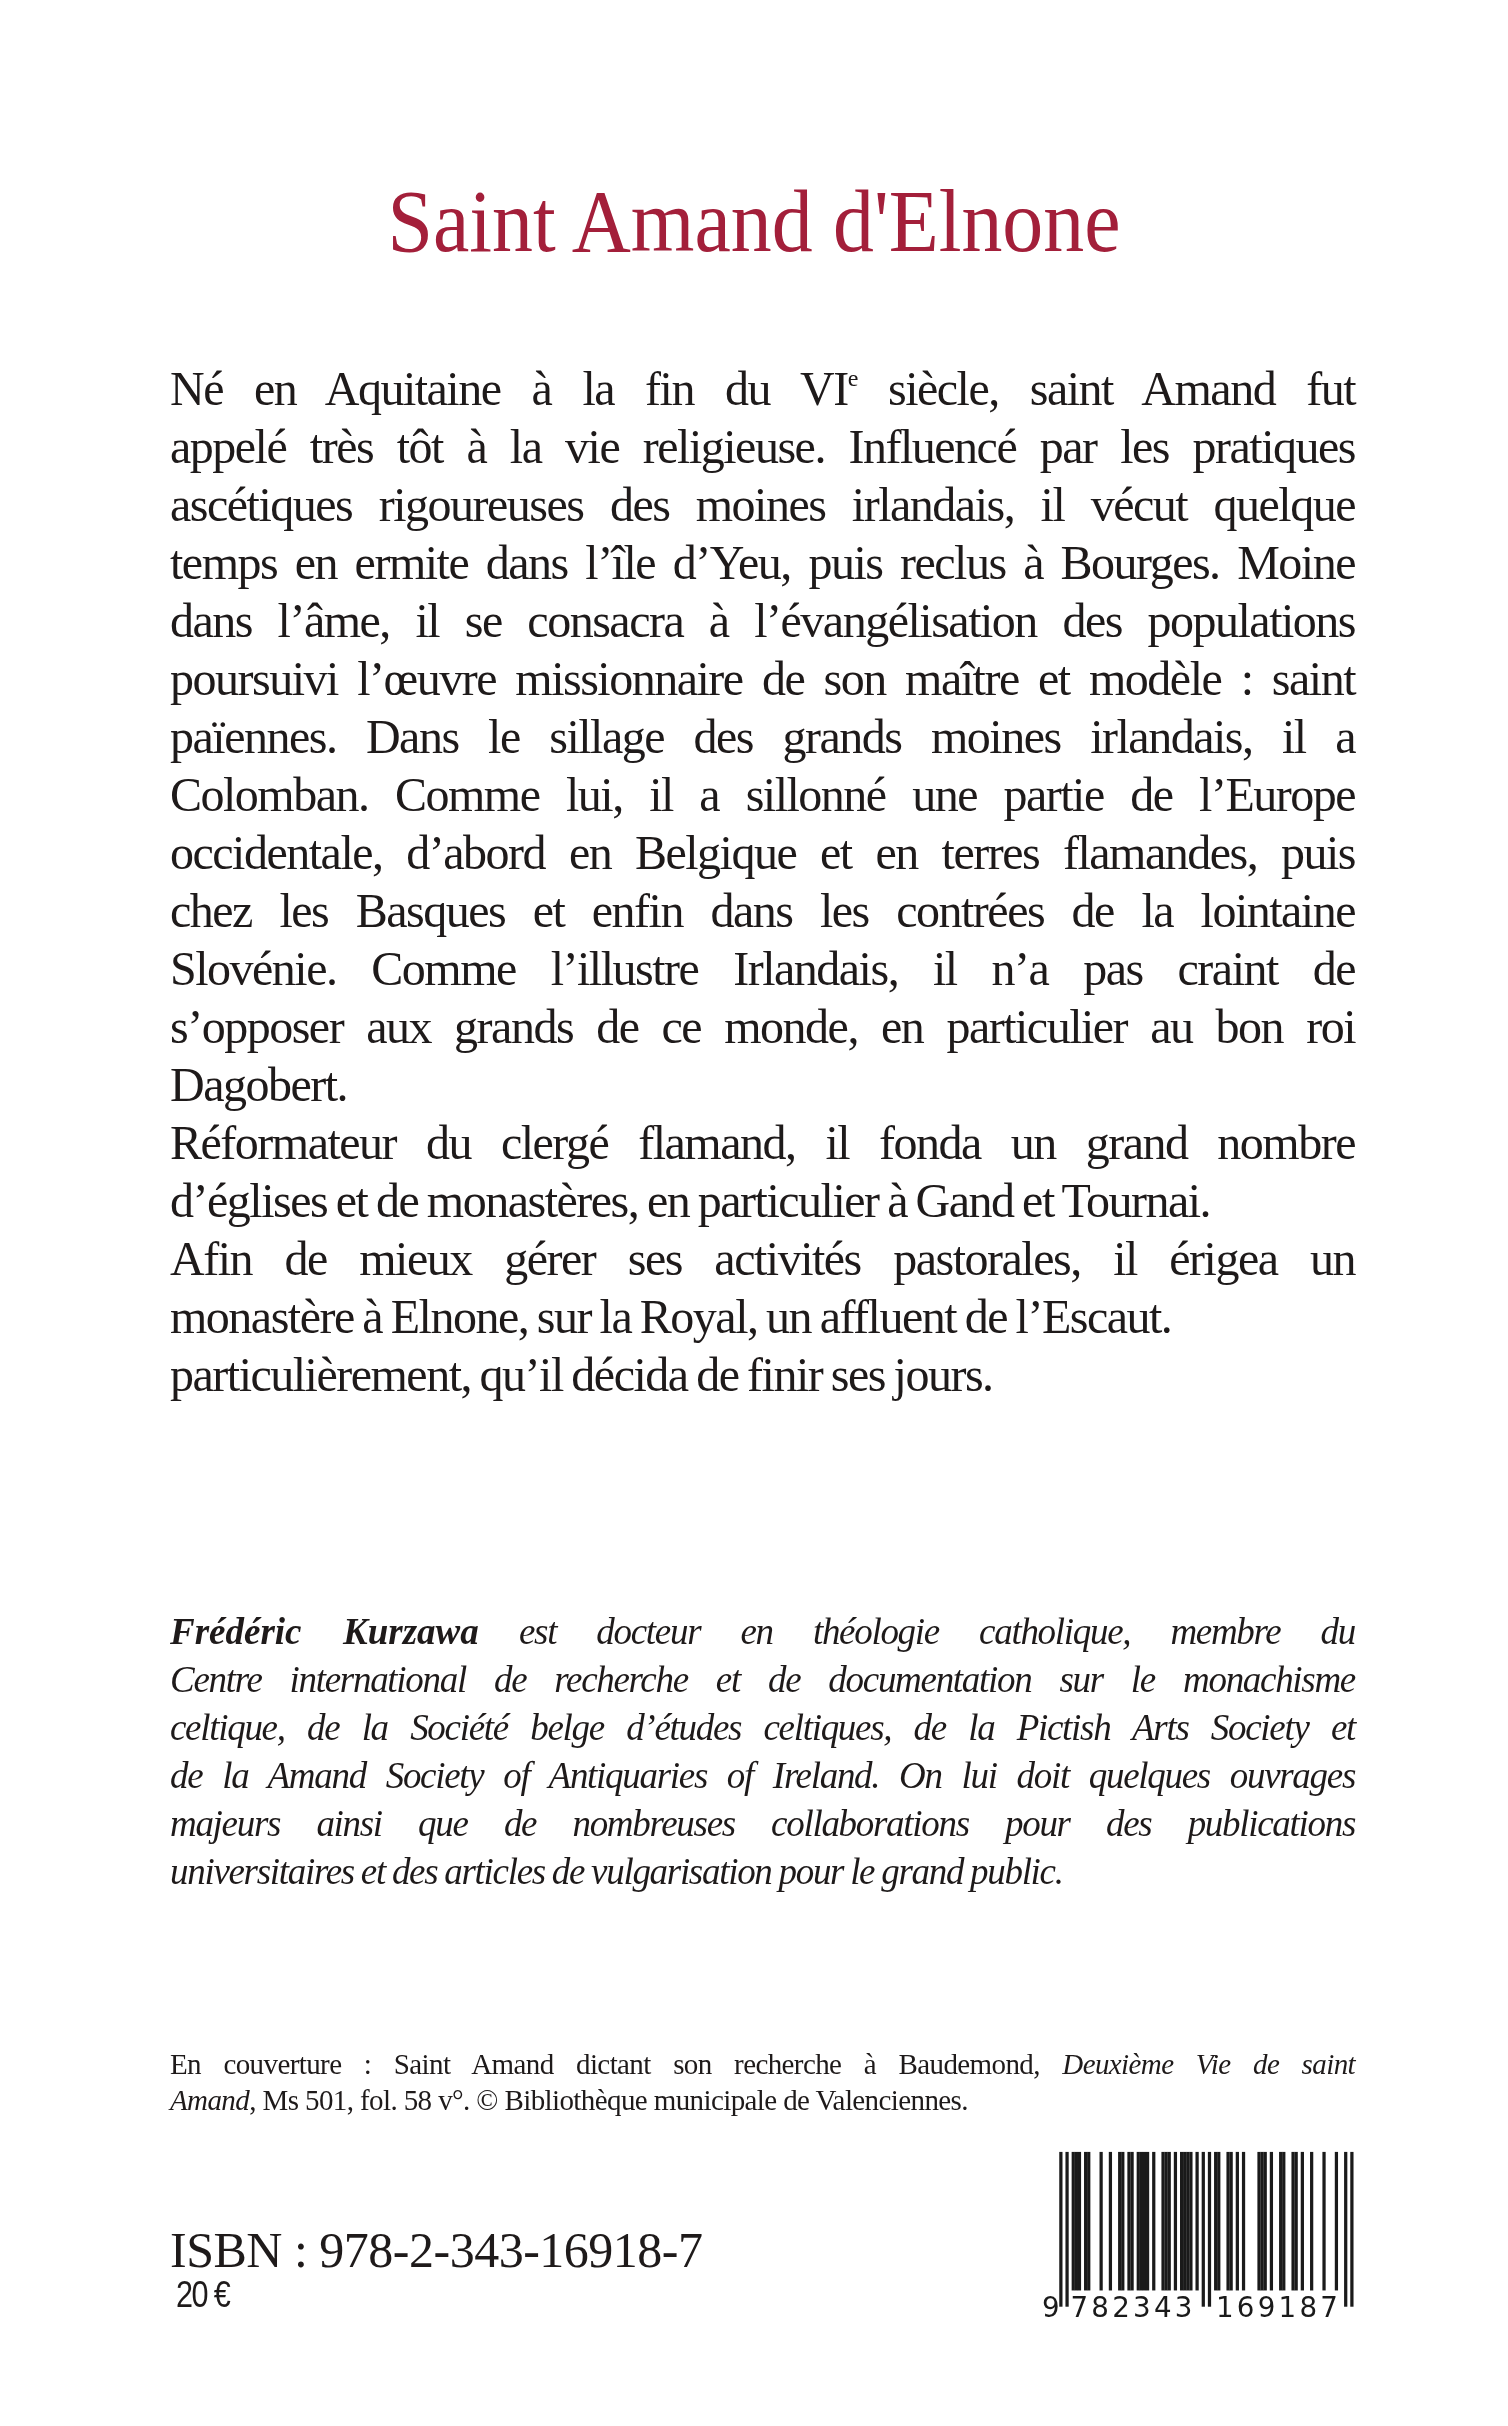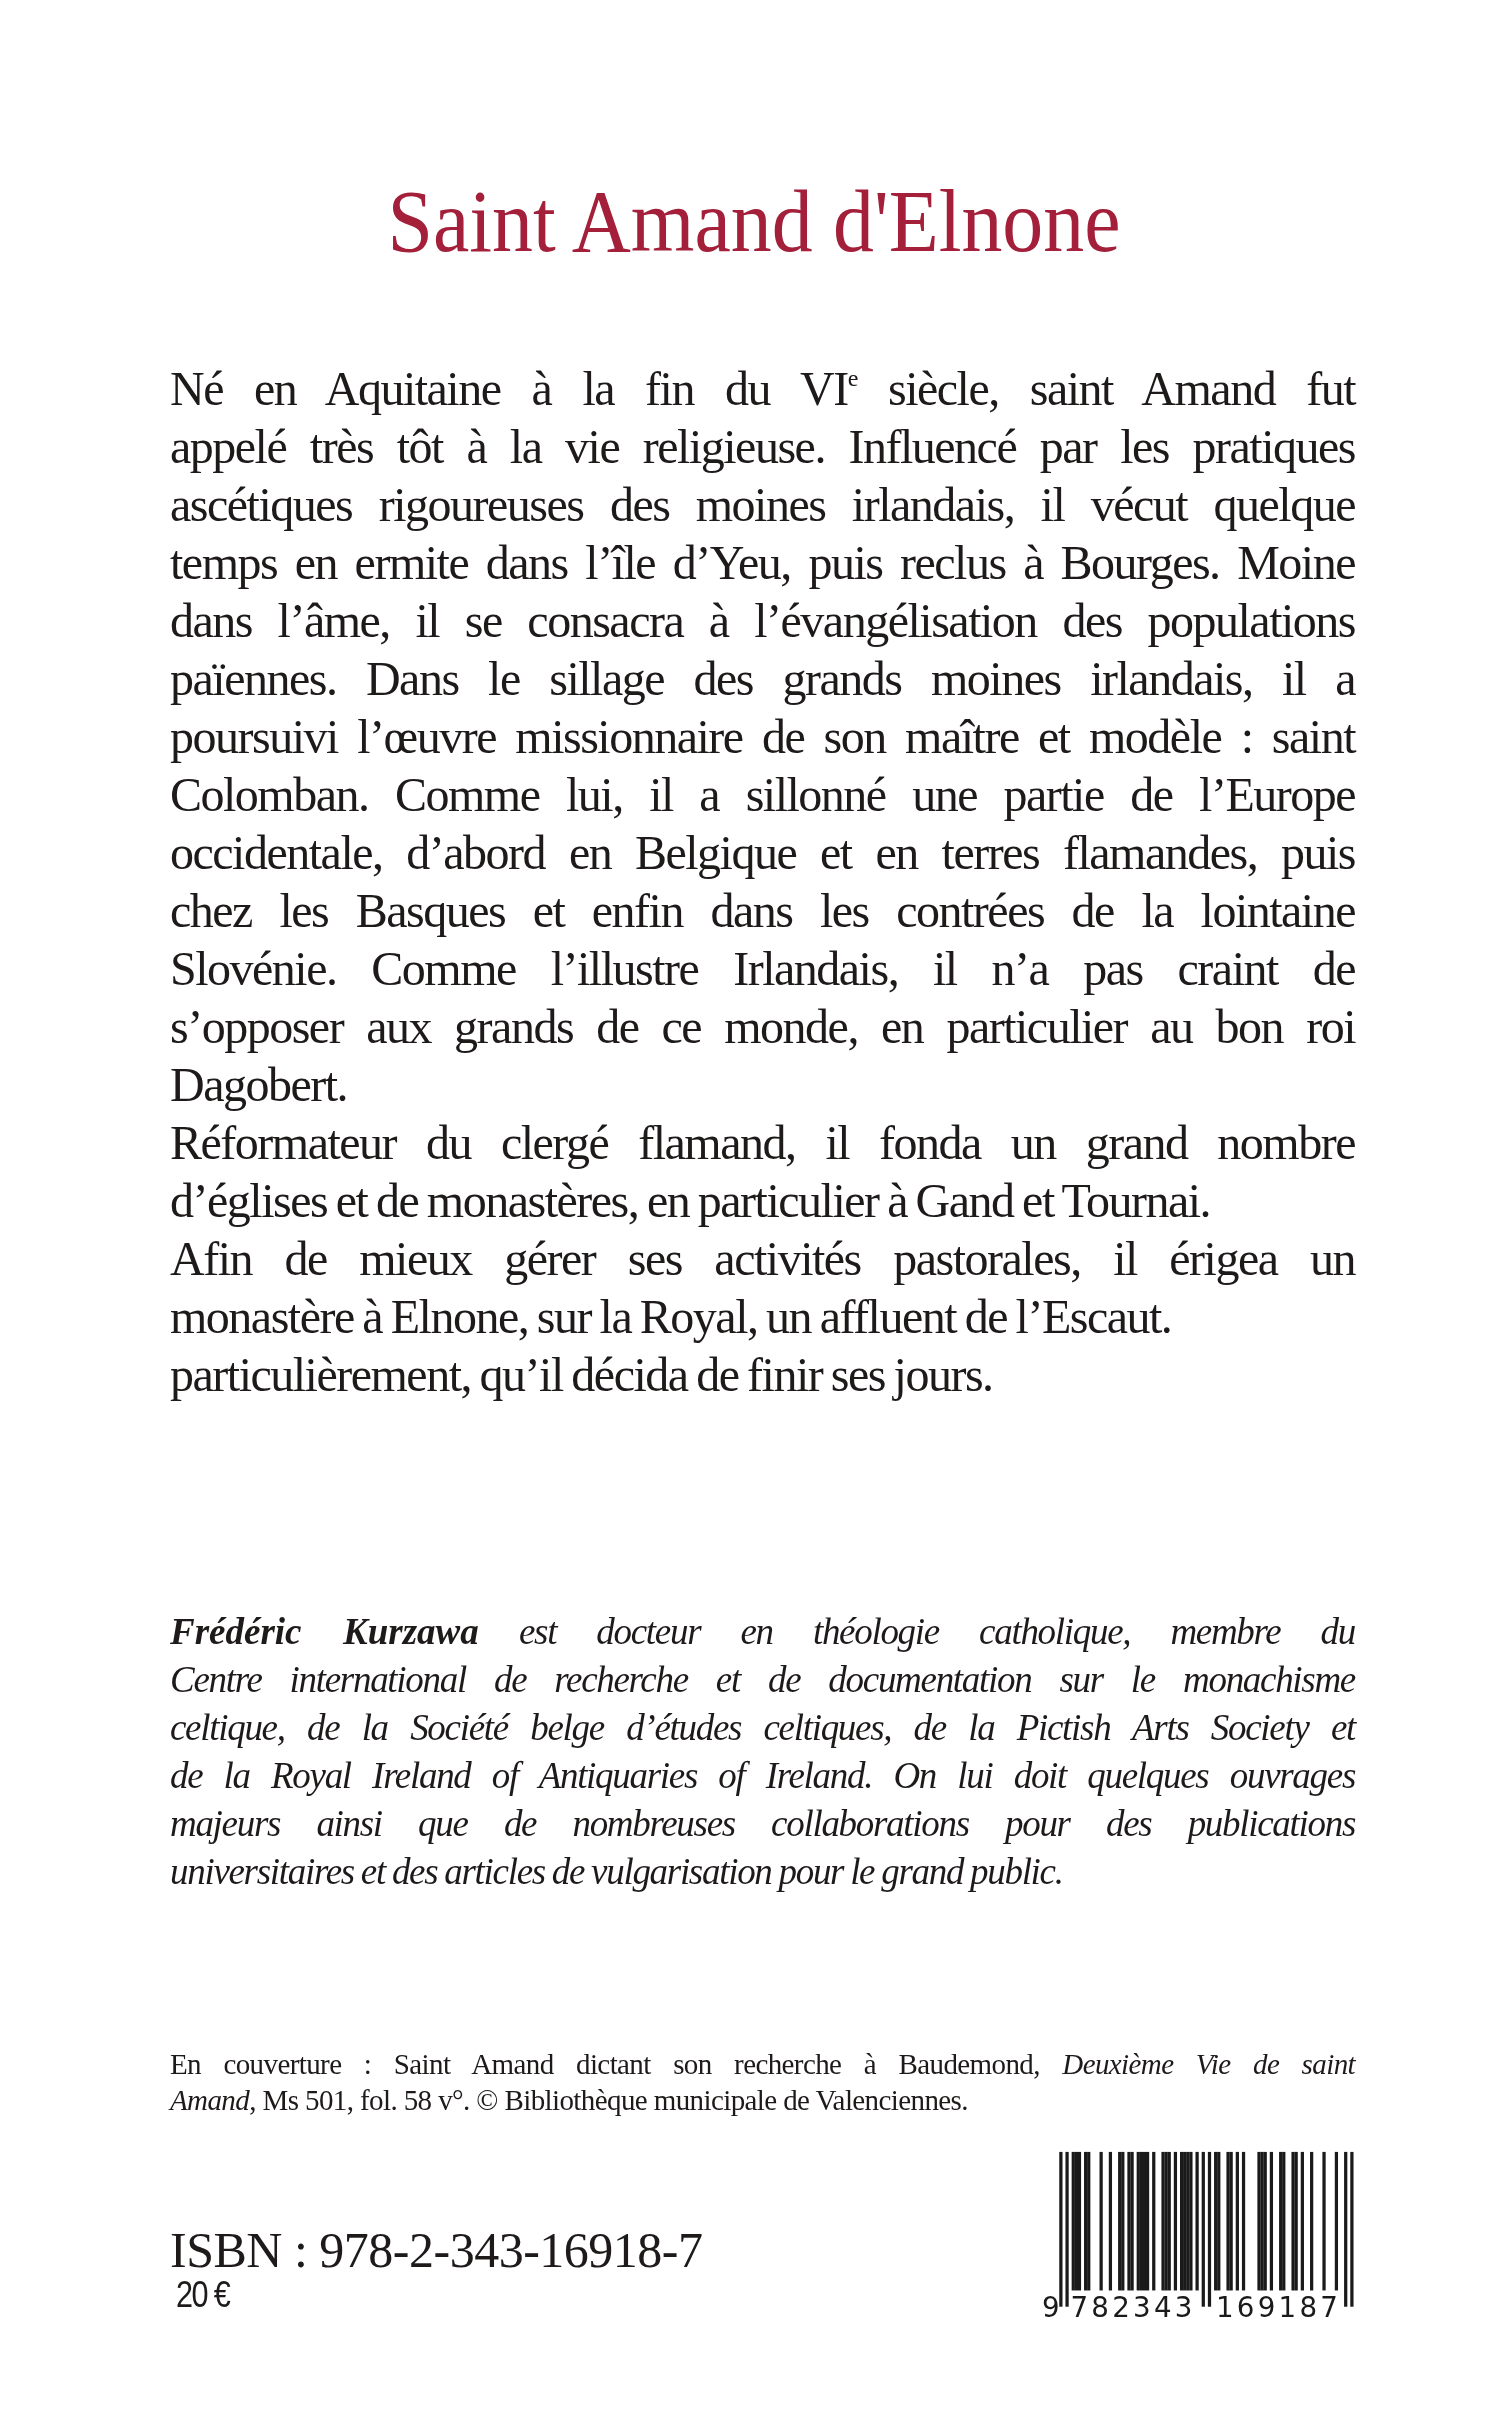--- a/index.html
+++ b/index.html
@@ -125,40 +125,40 @@
 <div class="page">
 
   <h1 class="title">Saint Amand d'Elnone</h1>
 
   <div class="block body-text">
     <span class="line"><span>Né en Aquitaine à la fin du VI</span><span class="sup">e</span><span> siècle, saint Amand fut</span></span>
     <span class="line">appelé très tôt à la vie religieuse. Influencé par les pratiques</span>
     <span class="line">ascétiques rigoureuses des moines irlandais, il vécut quelque</span>
     <span class="line">temps en ermite dans l’île d’Yeu, puis reclus à Bourges. Moine</span>
     <span class="line">dans l’âme, il se consacra à l’évangélisation des populations</span>
+    <span class="line">poursuivi l’œuvre missionnaire de son maître et modèle : saint</span>
     <span class="line">païennes. Dans le sillage des grands moines irlandais, il a</span>
-    <span class="line">poursuivi l’œuvre missionnaire de son maître et modèle : saint</span>
     <span class="line">Colomban. Comme lui, il a sillonné une partie de l’Europe</span>
     <span class="line">occidentale, d’abord en Belgique et en terres flamandes, puis</span>
     <span class="line">chez les Basques et enfin dans les contrées de la lointaine</span>
     <span class="line">Slovénie. Comme l’illustre Irlandais, il n’a pas craint de</span>
     <span class="line">s’opposer aux grands de ce monde, en particulier au bon roi</span>
     <span class="line last">Dagobert.</span>
     <span class="line">Réformateur du clergé flamand, il fonda un grand nombre</span>
     <span class="line last">d’églises et de monastères, en particulier à Gand et Tournai.</span>
     <span class="line">Afin de mieux gérer ses activités pastorales, il érigea un</span>
     <span class="line last">monastère à Elnone, sur la Royal, un affluent de l’Escaut.</span>
     <span class="line last">particulièrement, qu’il décida de finir ses jours.</span>
   </div>
 
   <div class="block author-text">
     <span class="line"><span class="author-name">Frédéric Kurzawa</span><span> est docteur en théologie catholique, membre du</span></span>
     <span class="line">Centre international de recherche et de documentation sur le monachisme</span>
     <span class="line">celtique, de la Société belge d’études celtiques, de la Pictish Arts Society et</span>
-    <span class="line">de la Royal Ireland of Antiquaries of Ireland. On lui doit quelques ouvrages</span>
+    <span class="line">de la Amand Society of Antiquaries of Ireland. On lui doit quelques ouvrages</span>
     <span class="line">majeurs ainsi que de nombreuses collaborations pour des publications</span>
     <span class="line last">universitaires et des articles de vulgarisation pour le grand public.</span>
   </div>
 
   <div class="block credit-text">
     <span class="line"><span>En couverture : Saint Amand dictant son recherche à Baudemond, </span><span class="ital">Deuxième Vie de saint</span></span>
     <span class="line last"><span class="ital">Amand</span><span>, Ms 501, fol. 58 v°. © Bibliothèque municipale de Valenciennes.</span></span>
   </div>
 
   <div class="isbn"><span>ISBN</span><span> : </span><span>978-2-343-16918-7</span></div>

